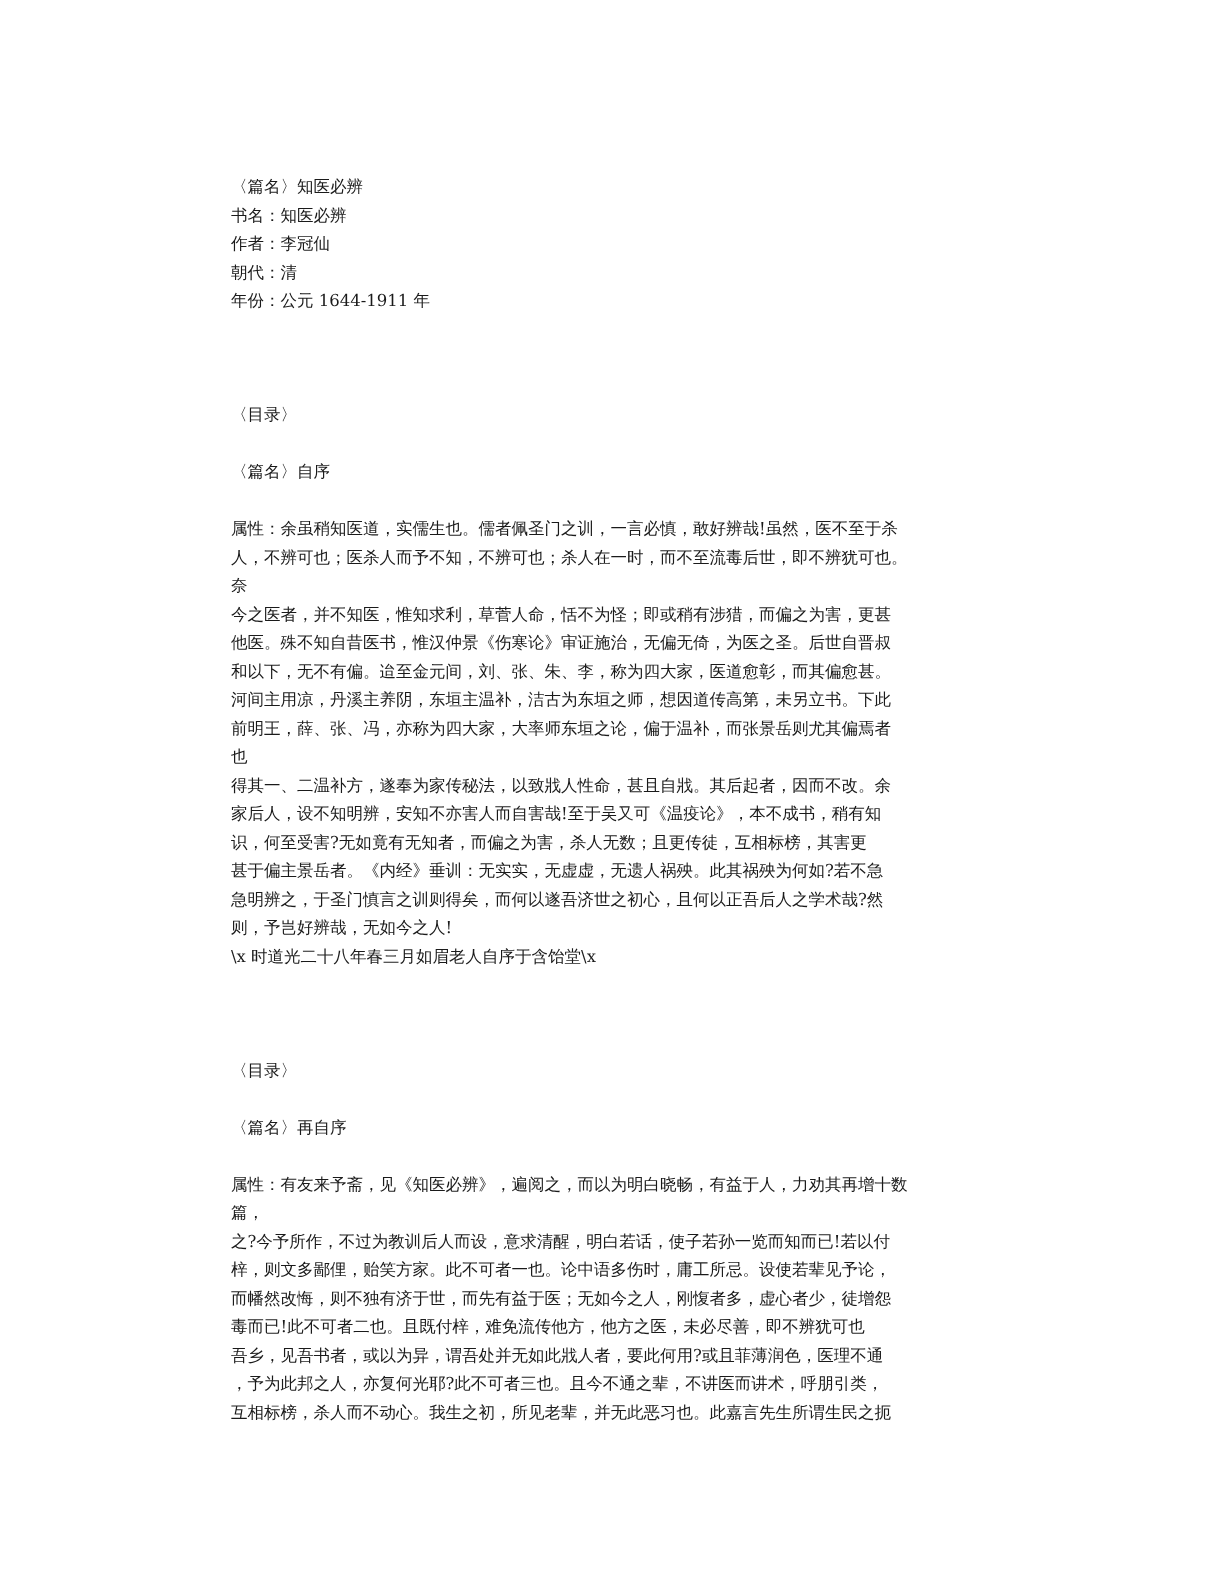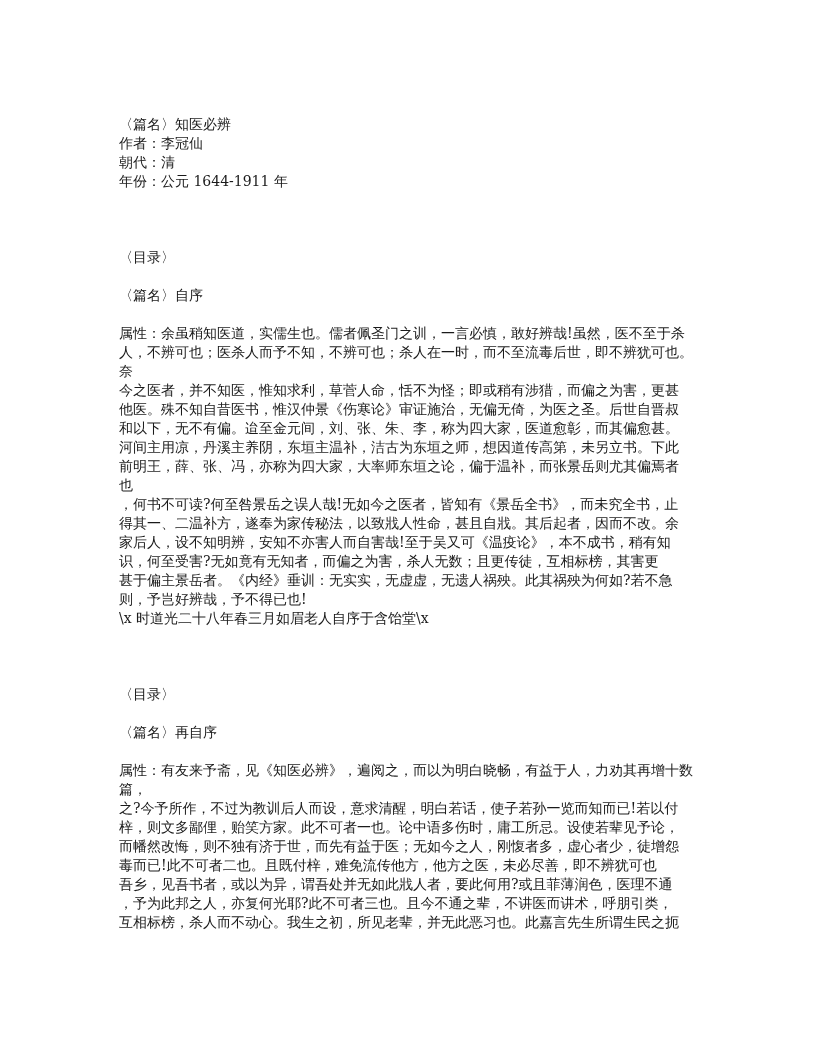--- a/index.html
+++ b/index.html
@@ -3,56 +3,57 @@
 <meta charset="utf-8">
 <style>
   html, body { margin: 0; padding: 0; background: #ffffff; }
   body {
     width: 816px; height: 1056px; position: relative; overflow: hidden;
     font-family: "DejaVu Serif", "Liberation Serif", serif;
     color: #1a1a1a;
   }
   .page { position: absolute; left: 119px; top: 115px; width: 585px; }
   .line {
-    font-size: 14px; line-height: 19px; height: 19px;
-    white-space: nowrap; letter-spacing: 0px;
+    font-size: 11px; line-height: 19px; height: 19px;
+    white-space: nowrap; letter-spacing: 0px; margin-left: 35px;
   }
   .gap1 { height: 19px; }
 </style>
 </head>
 <body>
 
 <div class="page">
   <div class="line">〈篇名〉知医必辨</div>
+  <div class="line">书名：知医必辨</div>
   <div class="line">作者：李冠仙</div>
   <div class="line">朝代：清</div>
   <div class="line">年份：公元 1644-1911 年</div>
 
   <div style="height:57px"></div>
 
   <div class="line">〈目录〉</div>
   <div class="gap1"></div>
   <div class="line">〈篇名〉自序</div>
   <div class="gap1"></div>
   <div>
     <div class="line">属性：余虽稍知医道，实儒生也。儒者佩圣门之训，一言必慎，敢好辨哉!虽然，医不至于杀</div>
     <div class="line">人，不辨可也；医杀人而予不知，不辨可也；杀人在一时，而不至流毒后世，即不辨犹可也。</div>
     <div class="line">奈</div>
     <div class="line">今之医者，并不知医，惟知求利，草菅人命，恬不为怪；即或稍有涉猎，而偏之为害，更甚</div>
     <div class="line">他医。殊不知自昔医书，惟汉仲景《伤寒论》审证施治，无偏无倚，为医之圣。后世自晋叔</div>
     <div class="line">和以下，无不有偏。迨至金元间，刘、张、朱、李，称为四大家，医道愈彰，而其偏愈甚。</div>
     <div class="line">河间主用凉，丹溪主养阴，东垣主温补，洁古为东垣之师，想因道传高第，未另立书。下此</div>
     <div class="line">前明王，薛、张、冯，亦称为四大家，大率师东垣之论，偏于温补，而张景岳则尤其偏焉者</div>
     <div class="line">也</div>
-    <div class="line">，何书不可读?何至咎景岳之误人哉!无如今之医者，皆知有《景岳全书》，而未究全书，止</div>
     <div class="line">得其一、二温补方，遂奉为家传秘法，以致戕人性命，甚且自戕。其后起者，因而不改。余</div>
     <div class="line">家后人，设不知明辨，安知不亦害人而自害哉!至于吴又可《温疫论》，本不成书，稍有知</div>
     <div class="line">识，何至受害?无如竟有无知者，而偏之为害，杀人无数；且更传徒，互相标榜，其害更</div>
     <div class="line">甚于偏主景岳者。《内经》垂训：无实实，无虚虚，无遗人祸殃。此其祸殃为何如?若不急</div>
-    <div class="line">则，予岂好辨哉，予不得已也!</div>
+    <div class="line">急明辨之，于圣门慎言之训则得矣，而何以遂吾济世之初心，且何以正吾后人之学术哉?然</div>
+    <div class="line">则，予岂好辨哉，无如今之人!</div>
     <div class="line">\x 时道光二十八年春三月如眉老人自序于含饴堂\x</div>
   </div>
 
   <div style="height:57px"></div>
 
   <div class="line">〈目录〉</div>
   <div class="gap1"></div>
   <div class="line">〈篇名〉再自序</div>
   <div class="gap1"></div>
   <div>

